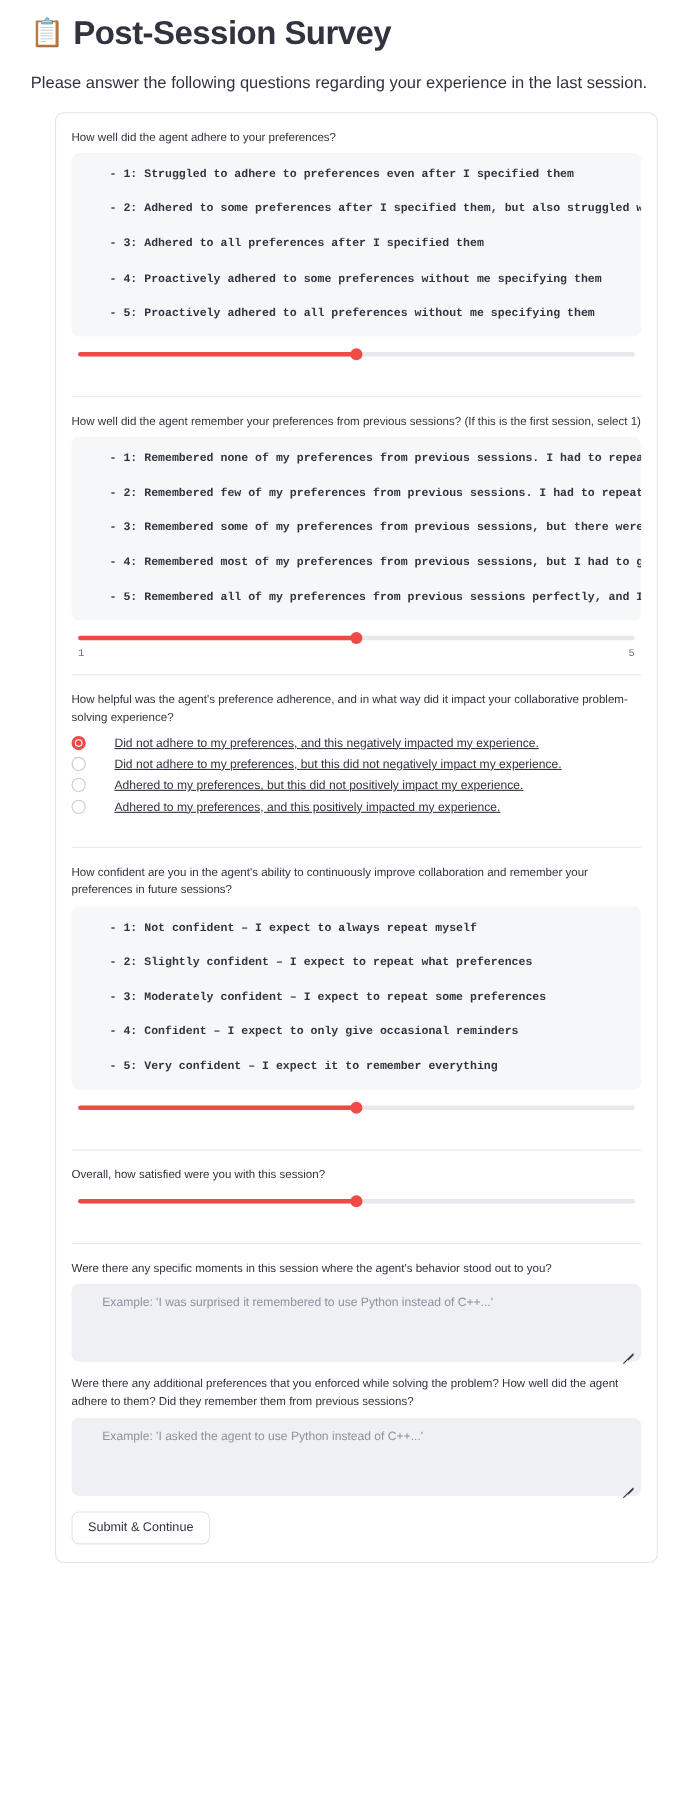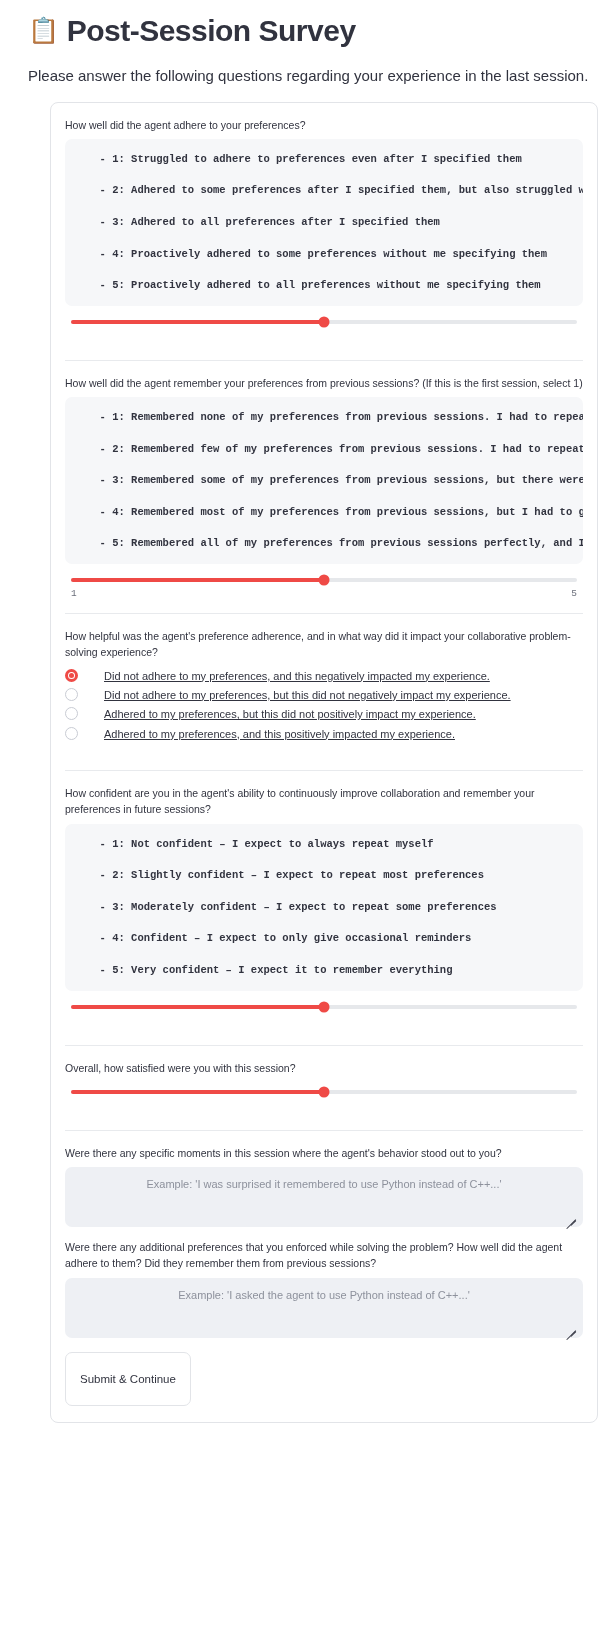--- a/index.html
+++ b/index.html
@@ -145,31 +145,30 @@
     border-radius: 50%;
     background: #ef4a46;
   }
   .radio-label { font-size: 11px; color: #31333f; line-height: 1.4; }
 
   
   .ta-wrap { position: relative; margin-top: 6px; }
   textarea.ta {
     display: block;
     width: 100%;
-    height: 60px;
+    height: 71px;
     background: #eef0f4;
     border: none;
     border-radius: 7px;
     resize: none;
     padding: 11px 28px;
     font-family: "Liberation Sans", sans-serif;
     font-size: 11px;
     color: #31333f;
     outline: none;
-    text-align: center;
   }
   textarea.ta::placeholder { color: #8d919c; }
   .ta-grip {
     position: absolute;
     right: 7px; bottom: 5px;
     width: 13px; height: 13px;
     pointer-events: none;
   }
   .ta-grip span {
     position: absolute;
@@ -181,21 +180,21 @@
   }
   .ta-grip span:nth-child(1) { top: 10px; width: 13px; }
   .ta-grip span:nth-child(2) { top: 11px; width: 7px; }
 
   
   .submit-btn {
     margin-top: 14px;
     background: #ffffff;
     border: 1px solid #e2e4e8;
     border-radius: 7px;
-    padding: 20px 14px;
+    padding: 8px 14px;
     font-family: "Liberation Sans", sans-serif;
     font-size: 11.5px;
     color: #31333f;
     cursor: pointer;
   }
 </style>
 </head>
 <body>
 
 <div class="page">
@@ -279,21 +278,21 @@
       </div>
     </div>
 
     <hr class="divider" style="margin-top:26px;">
 
     
     <div>
       <div class="q-label">How confident are you in the agent's ability to continuously improve collaboration and remember your preferences in future sessions?</div>
       <div class="desc-block">
         <div class="desc-line">  - 1: Not confident – I expect to always repeat myself</div>
-        <div class="desc-line">  - 2: Slightly confident – I expect to repeat most preferences</div>
+        <div class="desc-line">  - 2: Slightly confident – I expect to repeat what preferences</div>
         <div class="desc-line">  - 3: Moderately confident – I expect to repeat some preferences</div>
         <div class="desc-line">  - 4: Confident – I expect to only give occasional reminders</div>
         <div class="desc-line">  - 5: Very confident – I expect it to remember everything</div>
       </div>
       <div class="slider-wrap">
         <div class="slider-value" style="left: 50%;">3</div>
         <div class="slider-track">
           <div class="slider-fill" style="width: 50%;"></div>
           <div class="slider-thumb" style="left: 50%;"></div>
         </div>

